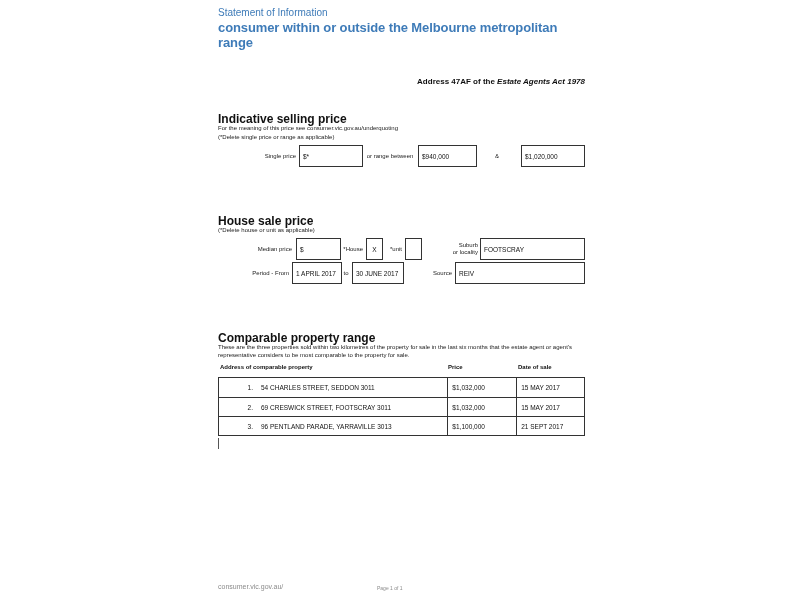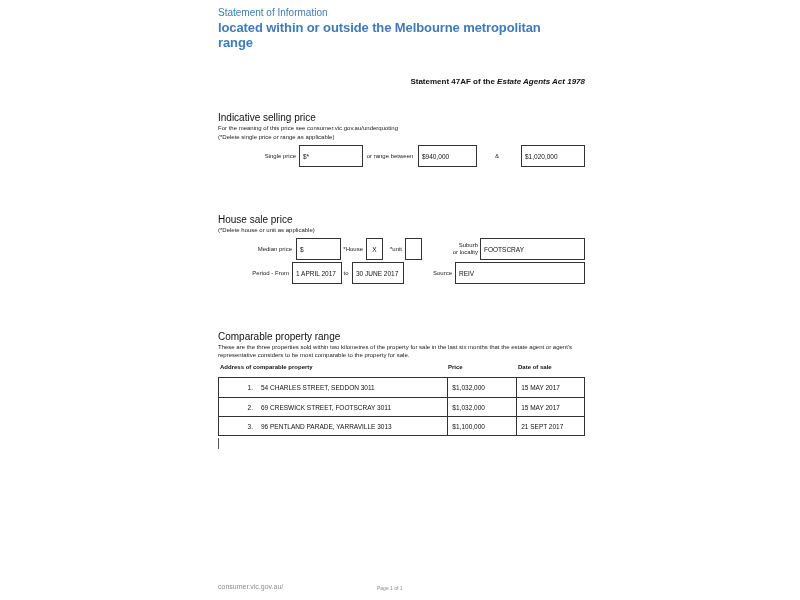--- a/index.html
+++ b/index.html
@@ -12,21 +12,21 @@
     background: #ffffff;
     overflow: hidden;
   }
   .abs { position: absolute; }
   .blue { color: #3e7bb8; }
   .statement-label { left: 218px; top: 7px; font-size: 10px; }
   .doc-title { left: 218px; top: 20px; font-size: 13px; font-weight: bold; letter-spacing: -0.1px; }
   .doc-title div { line-height: 15px; white-space: nowrap; }
   .sections-ref { right: 215px; top: 77px; font-size: 8px; font-weight: bold; color: #111; white-space: nowrap; }
   .sections-ref .act { font-style: italic; }
-  .sec-heading { font-size: 10px; font-weight: normal; color: #111; }
+  .sec-heading { font-size: 12px; font-weight: bold; color: #111; }
   .fine { font-size: 6px; color: #222; line-height: 8px; }
   .flabel { font-size: 6px; color: #222; }
   .fbox {
     border: 1px solid #333;
     background: #fff;
     height: 22px;
     display: flex;
     align-items: center;
     padding-left: 3px;
     font-size: 6.5px;
@@ -50,25 +50,25 @@
   .footer-page { left: 377px; top: 585px; font-size: 5px; color: #8b8b8b; }
   .logo { left: 479px; top: 556px; width: 110px; height: 42px; }
 </style>
 </head>
 <body>
 
 <div class="page">
 
   <div class="abs statement-label blue">Statement of Information</div>
   <div class="abs doc-title blue">
-    <div>located within or outside the Melbourne metropolitan</div>
+    <div>consumer within or outside the Melbourne metropolitan</div>
     <div>range</div>
   </div>
   <div class="abs sections-ref">
-    <span>Statement 47AF of the </span><span class="act">Estate Agents Act 1978</span>
+    <span>Address 47AF of the </span><span class="act">Estate Agents Act 1978</span>
   </div>
 
   <div class="abs sec-heading" style="left:218px; top:112px;">Indicative selling price</div>
   <div class="abs fine" style="left:218px; top:124px;">For the meaning of this price see consumer.vic.gov.au/underquoting</div>
   <div class="abs fine" style="left:218px; top:133px;">(*Delete single price or range as applicable)</div>
 
   <div class="abs flabel" style="left:218px; top:145px; width:78px; height:22px; display:flex; align-items:center; justify-content:flex-end;">Single price</div>
   <div class="abs fbox" style="left:299px; top:145px; width:64px;">$*</div>
   <div class="abs flabel" style="left:364px; top:145px; width:52px; height:22px; display:flex; align-items:center; justify-content:center;">or range between</div>
   <div class="abs fbox" style="left:418px; top:145px; width:59px;">$940,000</div>

